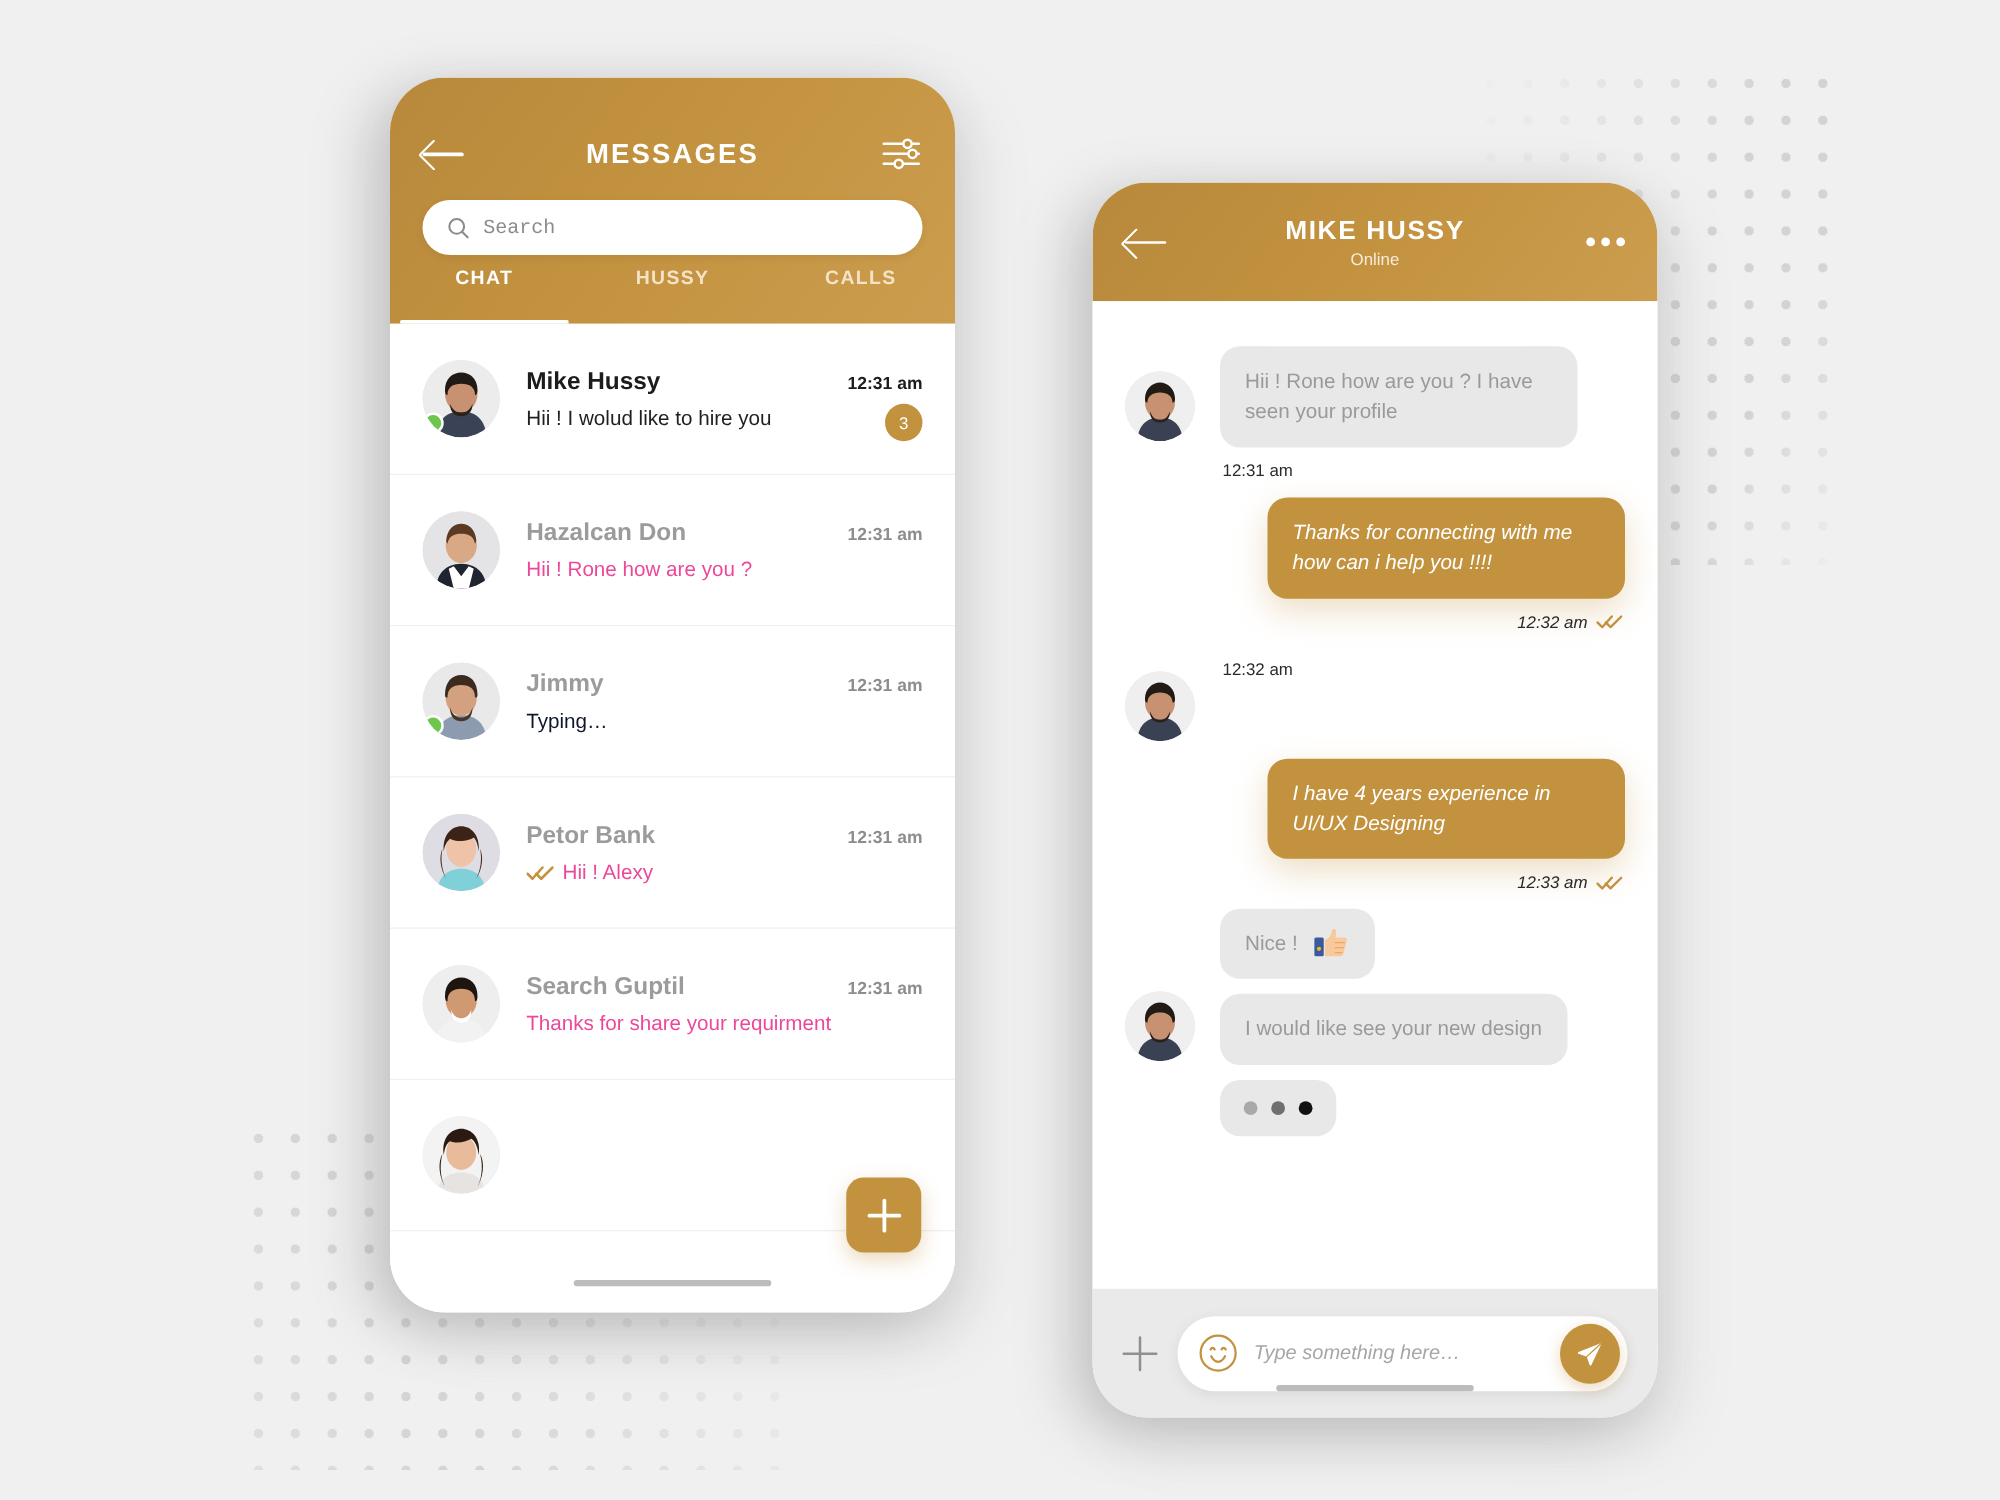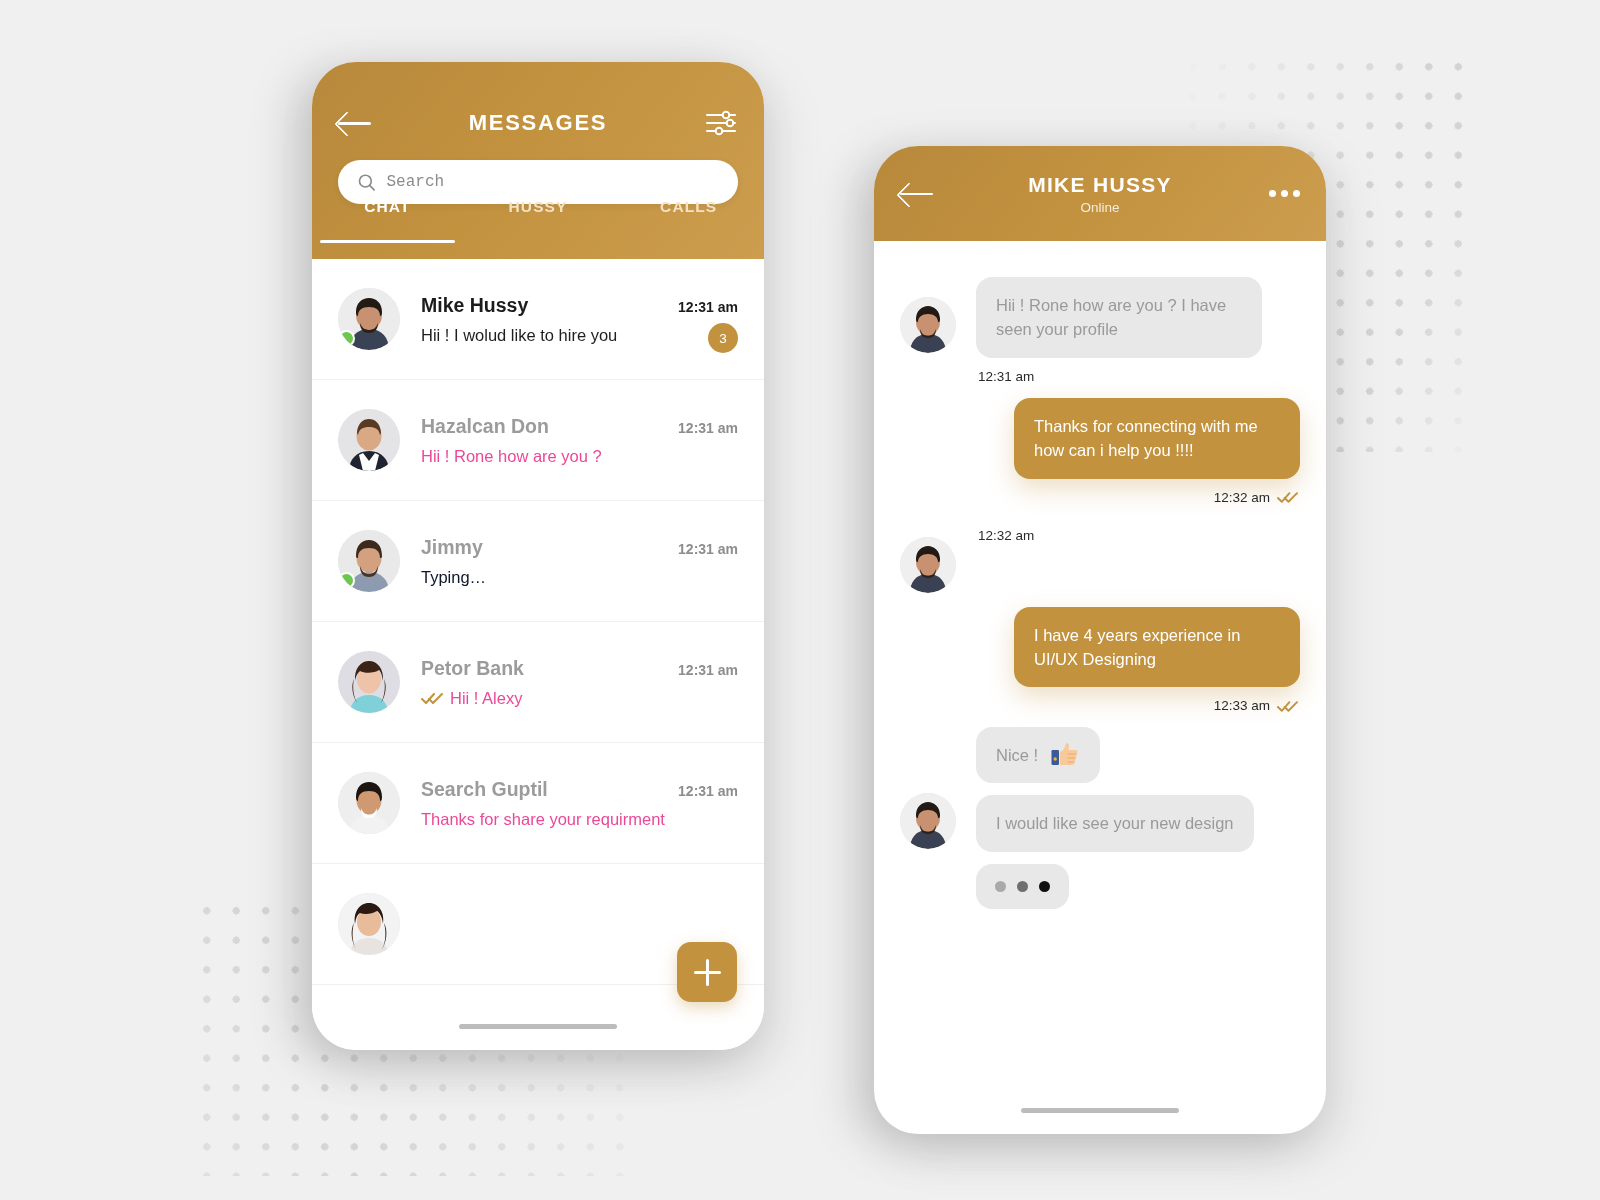--- a/index.html
+++ b/index.html
@@ -88,21 +88,21 @@
     box-shadow: 0 2px 7px rgba(0,0,0,.07);
   }
   .search-input {
     border: none; outline: none; background: transparent;
     font-family: Liberation Mono, monospace;
     font-size: 16px; color: #15803d; width: 100%;
   }
   .search-input::placeholder { color: #8b8b8b; }
 
   .tabs {
-    position: absolute; left: 0; right: 0; bottom: 16px;
+    position: absolute; left: 0; right: 0; bottom: 0;
     display: flex; height: 48px;
   }
   .tab {
     flex: 1; display: flex; align-items: flex-start; justify-content: center;
     color: #f4e3c6; font-size: 15.5px; font-weight: bold; letter-spacing: 1.1px;
     cursor: pointer; padding-top: 3px; position: relative;
   }
   .tab.active { color: #ffffff; }
   .tab.active::after {
     content: ""; position: absolute; left: 8px; right: 8px; bottom: 0;
@@ -198,21 +198,21 @@
   .msg-group { display: flex; margin-bottom: 6px; }
   .msg-group.left { justify-content: flex-start; }
   .msg-group.right { justify-content: flex-end; }
   .msg-avatar {
     width: 56px; height: 56px; border-radius: 50%;
     flex: 0 0 56px; overflow: hidden; background: #e9e9e9;
     align-self: flex-start; margin-top: 20px;
   }
   .msg-avatar svg { display: block; width: 100%; height: 100%; }
   .msg-col { max-width: 286px; margin-left: 20px; }
-  .msg-col.right-col { margin-left: 0; max-width: 286px; }
+  .msg-col.right-col { margin-left: 0; max-width: 286px; font-style: italic; }
 
   .bubble {
     border-radius: 16px; padding: 16px 20px;
     font-size: 16.5px; line-height: 1.48;
   }
   .bubble.them { background: #e8e8e8; color: #9a9a9a; }
   .bubble.me {
     background: #c2923f; color: #fff;
     box-shadow: 0 10px 26px rgba(194,146,63,.30);
   }
@@ -601,17 +601,34 @@
           <div class="bubble them typing-bubble" style="margin-top:12px">
             <i class="tdot" style="background:#a9a9a9"></i>
             <i class="tdot" style="background:#6f6f6f"></i>
             <i class="tdot" style="background:#111111"></i>
           </div>
 
         </div>
       </div>
     </div>
 
+    <div class="composer">
+      <div class="plus-btn"></div>
+      <div class="composer-field">
+        <svg class="emoji-icon" viewBox="0 0 31 31" fill="none">
+          <circle cx="15.5" cy="15.5" r="14" stroke="#c2923f" stroke-width="1.8"></circle>
+          <path d="M9.5 12.5c.8-1.6 2.4-1.6 3.2 0M18.3 12.5c.8-1.6 2.4-1.6 3.2 0" stroke="#c2923f" stroke-width="1.8" stroke-linecap="round"></path>
+          <path d="M10 18c1.5 3 3.4 4.4 5.5 4.4S19.5 21 21 18" stroke="#c2923f" stroke-width="1.8" stroke-linecap="round"></path>
+        </svg>
+        <input class="composer-input" type="text" placeholder="Type something here…" style="">
+        <div class="send-btn">
+          <svg width="22" height="22" viewBox="0 0 22 22">
+            <path d="M20.5 2.2 1.8 9.6c-.7.3-.7 1.2 0 1.4l6.6 2.3 2.3 6.6c.2.7 1.1.7 1.4 0L20.5 2.2z" fill="#fff"></path>
+            <path d="M20.5 2.2 8.4 13.3" stroke="#c2923f" stroke-width="1" stroke-linecap="round"></path>
+          </svg>
+        </div>
+      </div>
+    </div>
 
     <div class="home-indicator"></div>
   </div>
 
 </div>
 
 </body></html>

